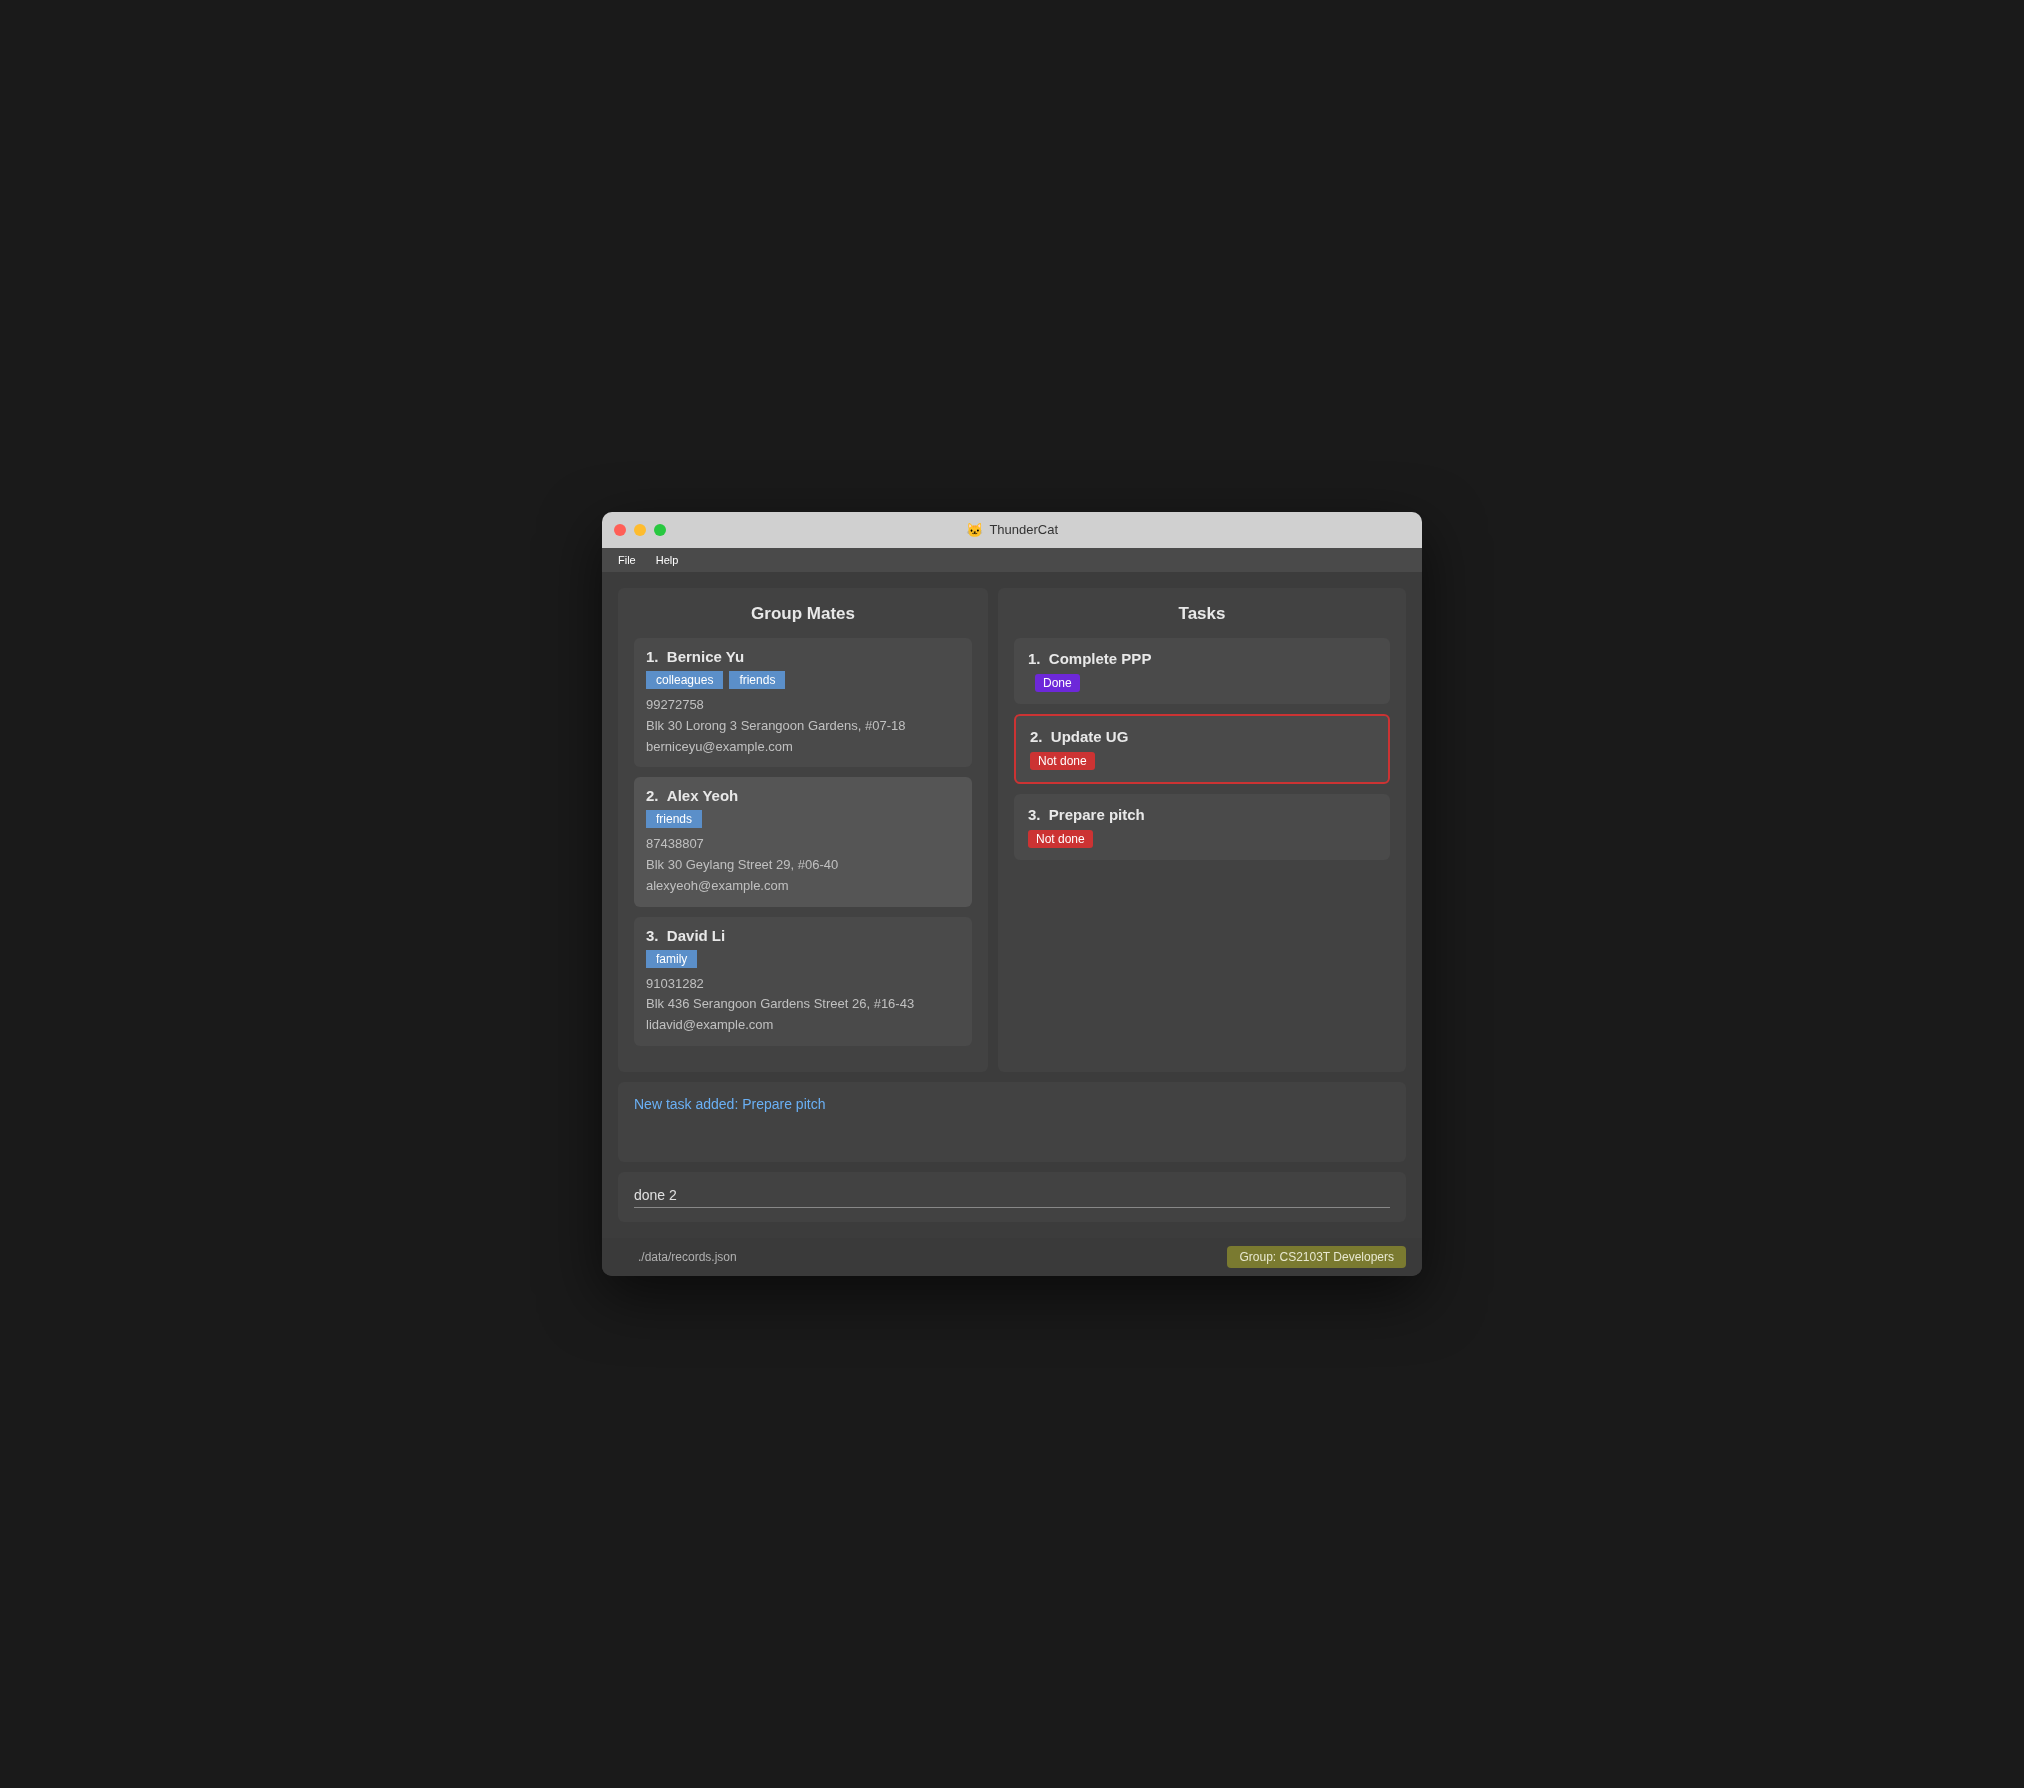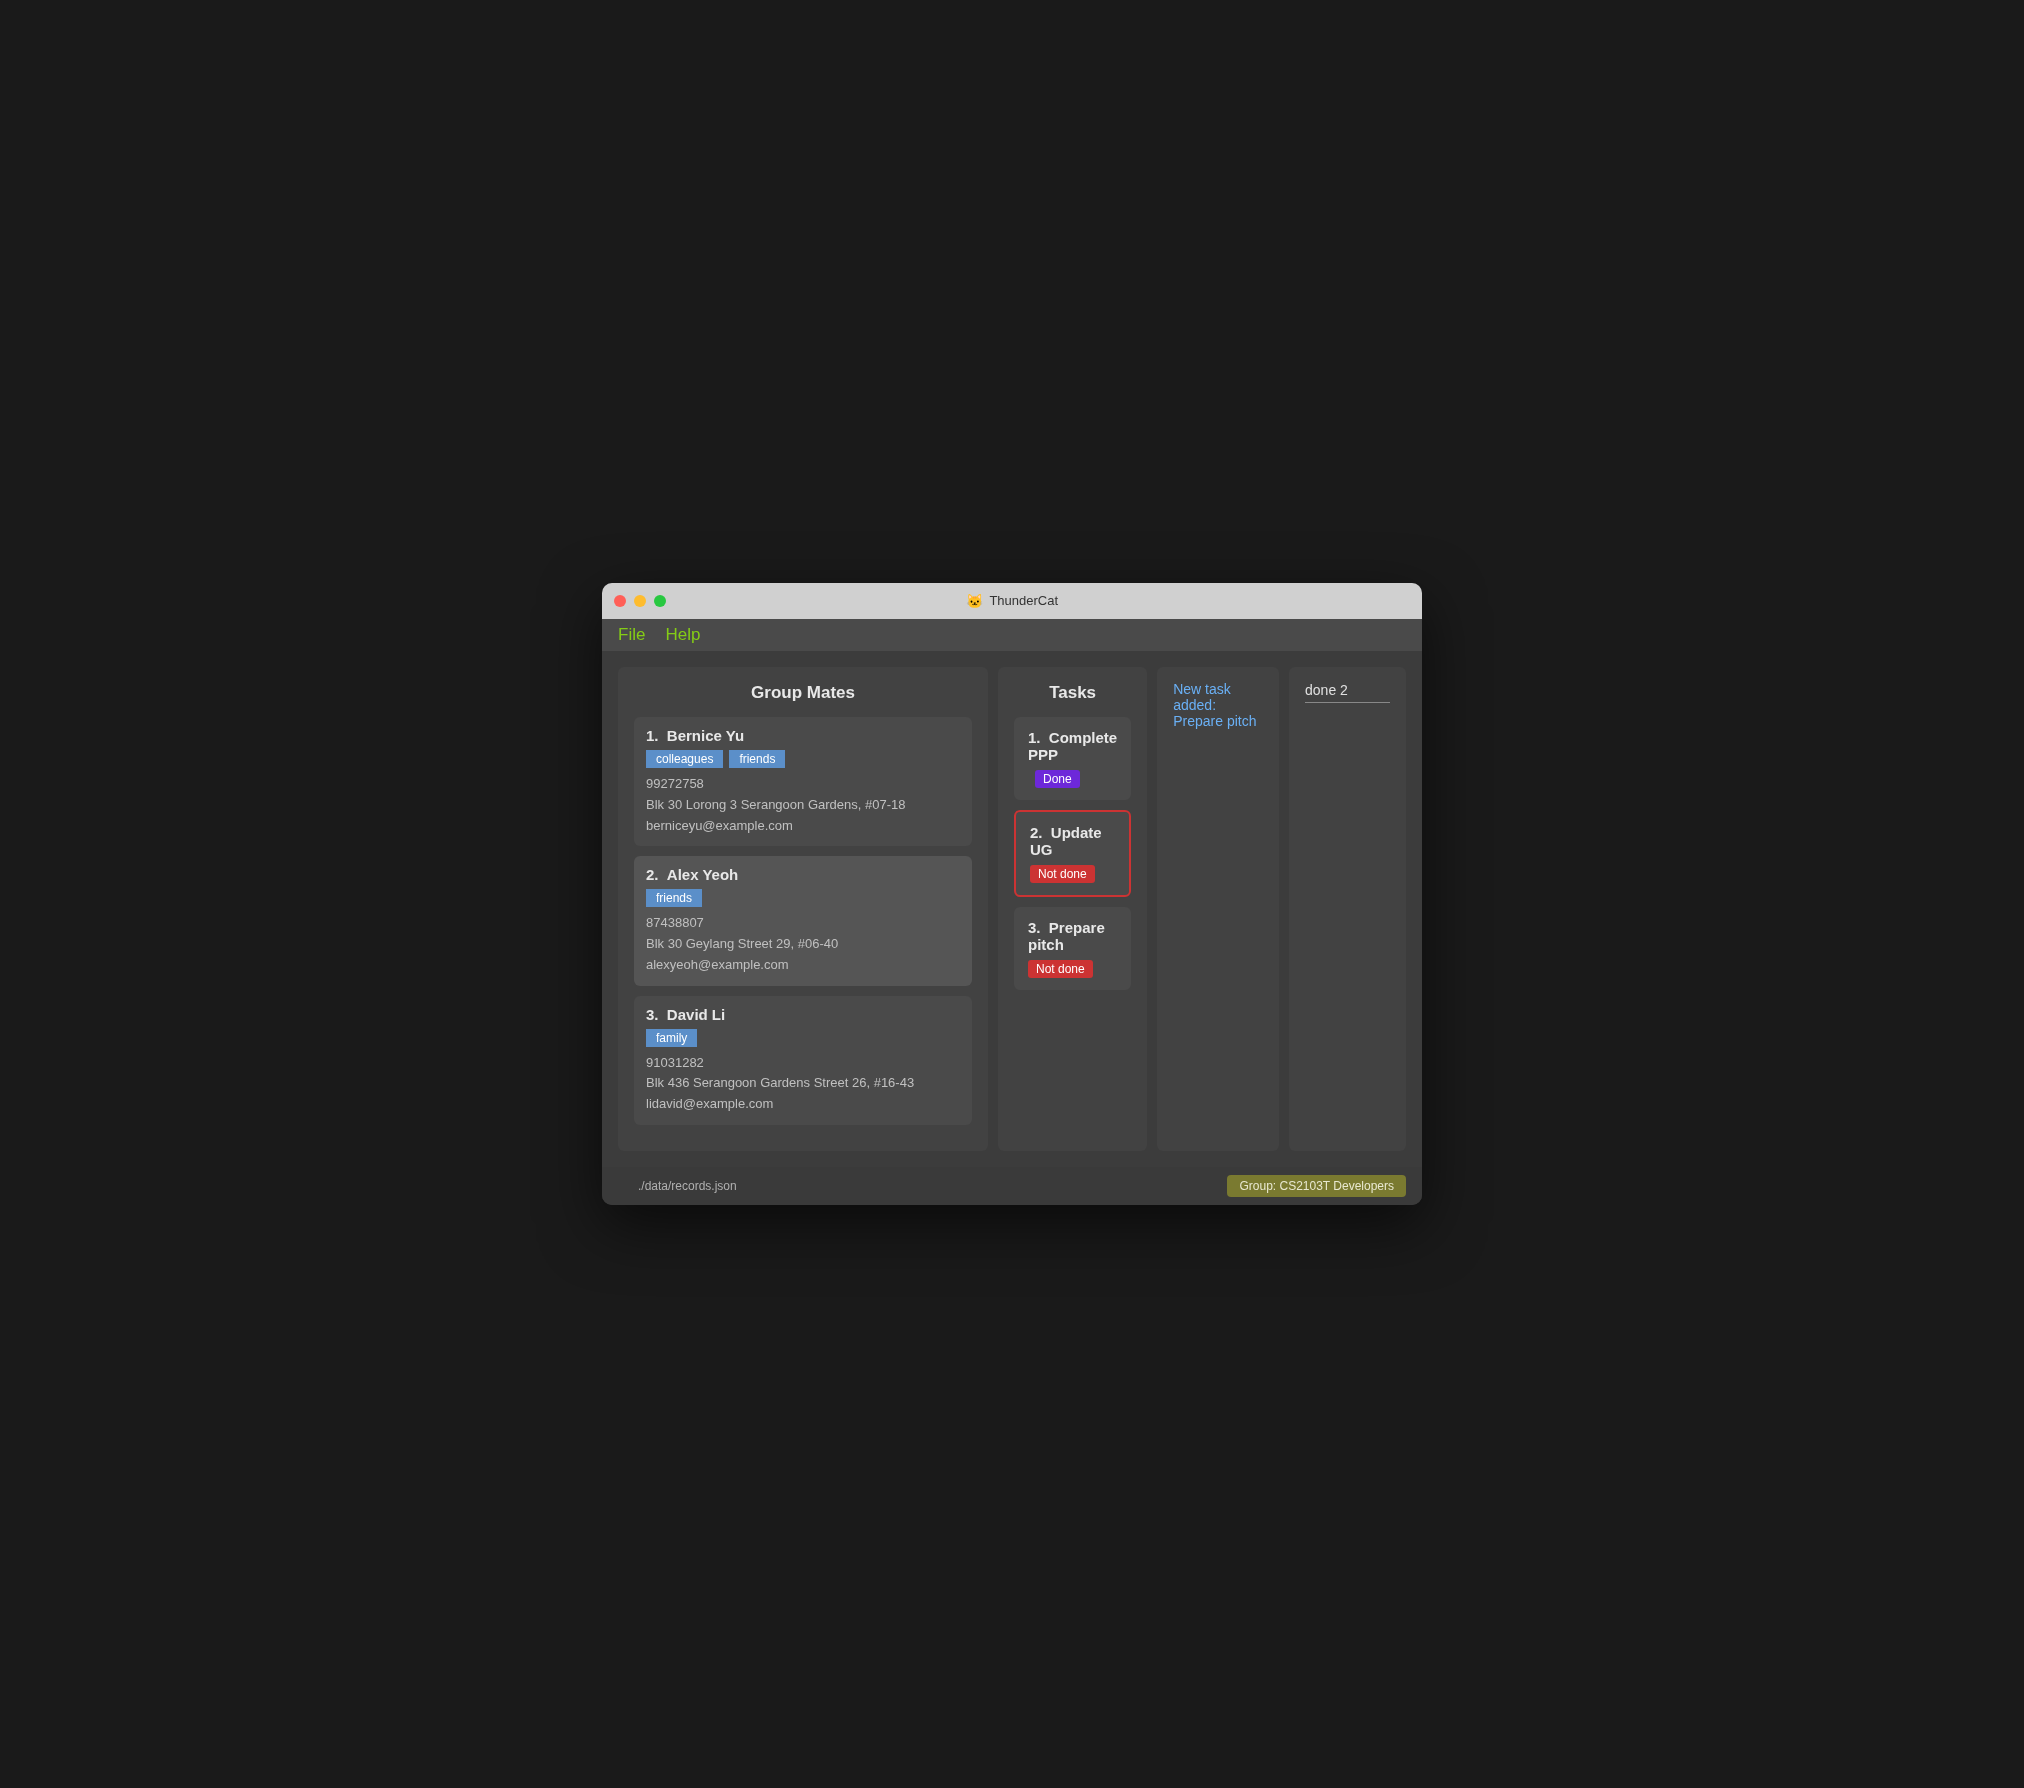--- a/index.html
+++ b/index.html
@@ -66,29 +66,29 @@
     }
 
     .menu-bar {
       background: #4a4a4a;
       padding: 6px 16px;
       display: flex;
       gap: 20px;
     }
 
     .menu-item {
-      color: #84cc16;
-      font-size: 17px;
+      color: #ffffff;
+      font-size: 11px;
       cursor: pointer;
     }
 
     .main-content {
       padding: 16px;
       display: flex;
-      flex-direction: row;
+      flex-direction: column;
       gap: 10px;
     }
 
     .top-panels {
       display: flex;
       gap: 10px;
     }
 
     .panel {
       background: #424242;

